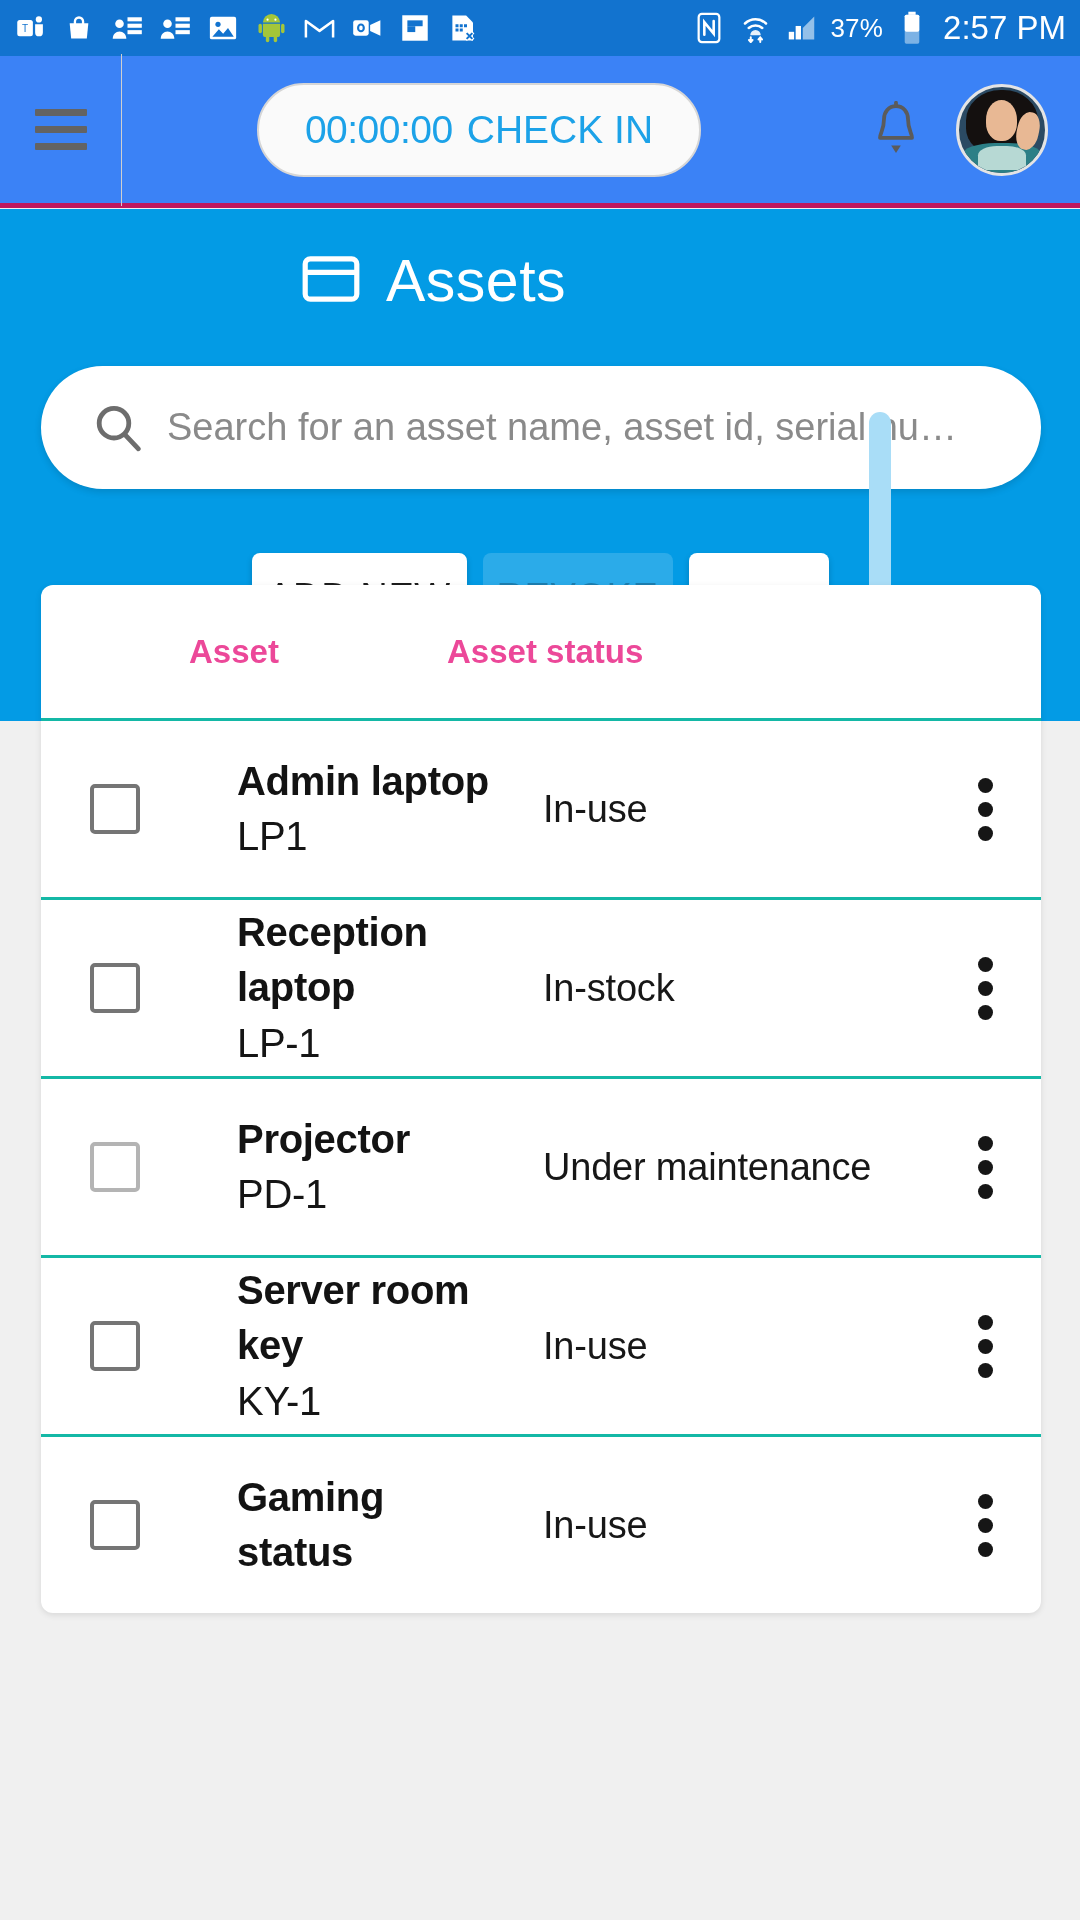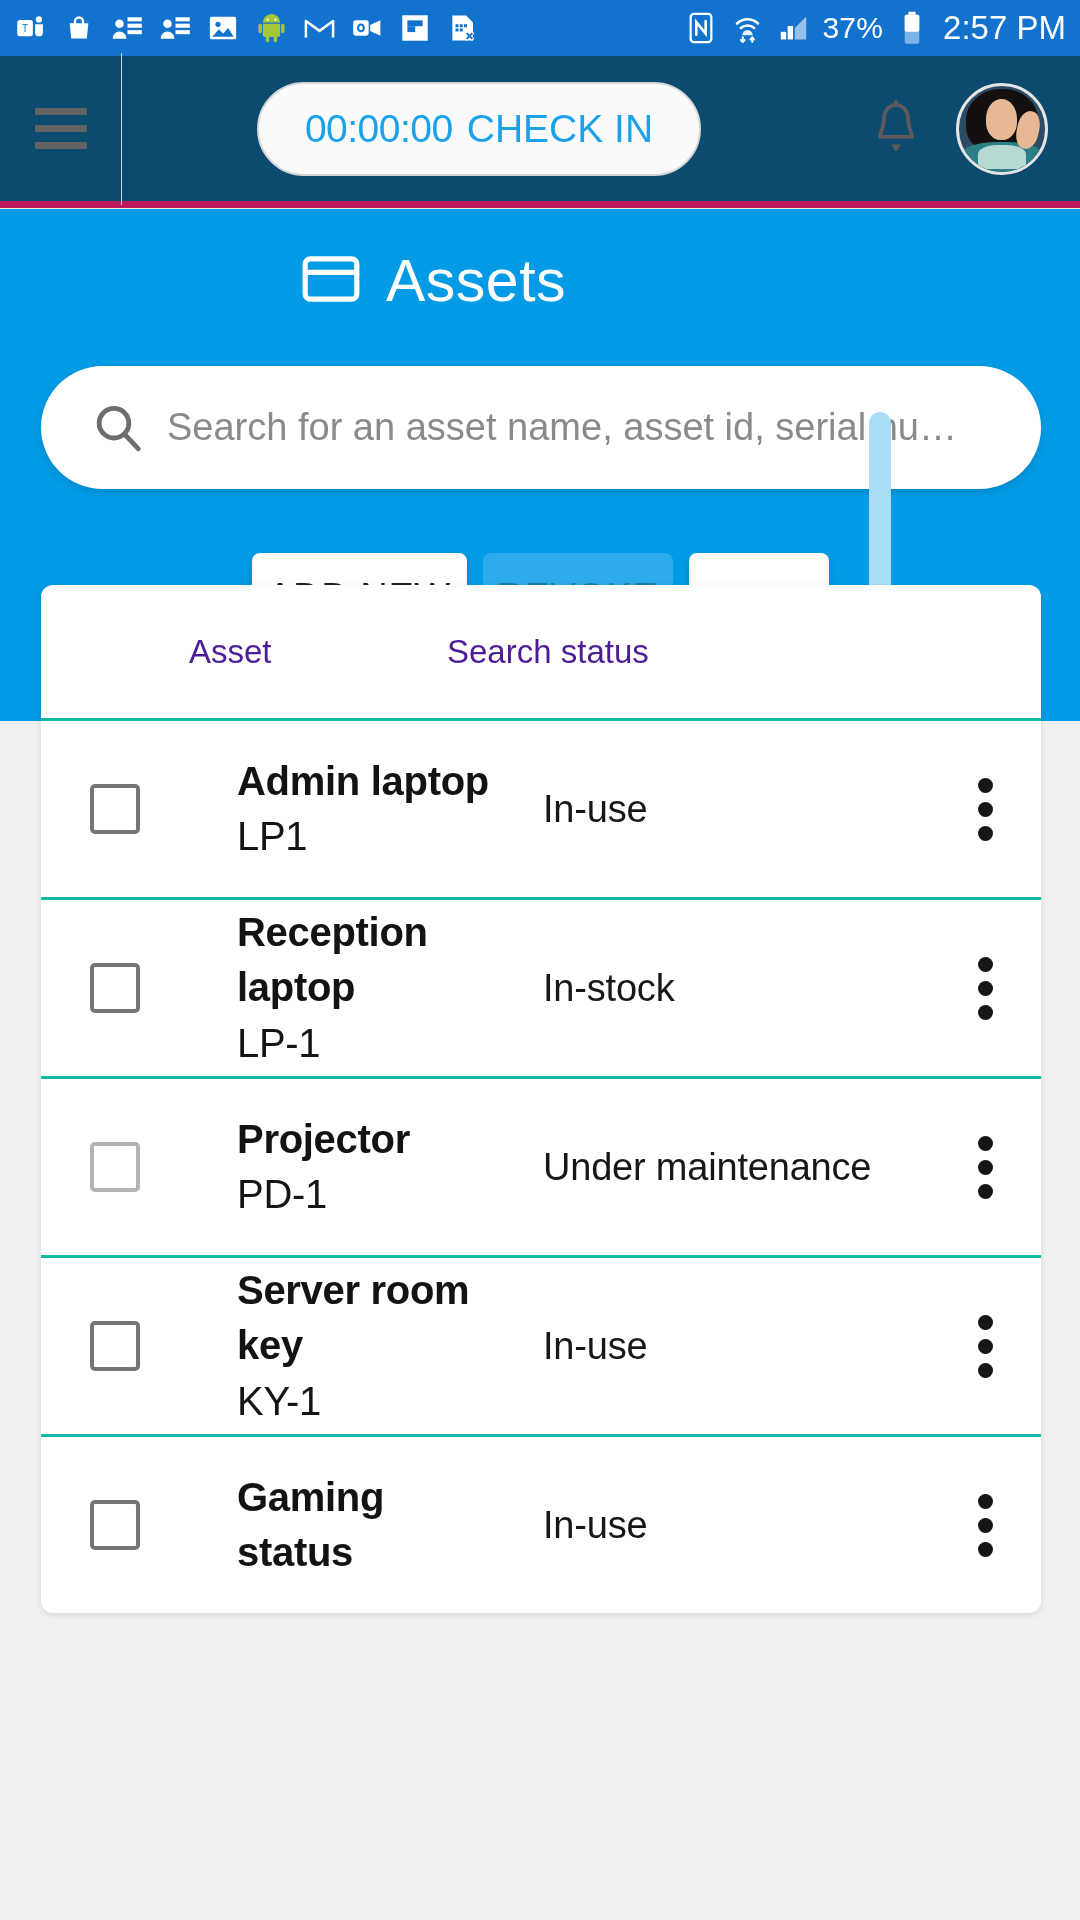--- a/index.html
+++ b/index.html
@@ -15,29 +15,29 @@
   .statusbar{
     position:absolute; left:0; top:0; width:1080px; height:56px;
     background:#1273cf; display:flex; align-items:center;
     padding:0 14px; color:#fff;
   }
   .sb-left{ display:flex; align-items:center; gap:14px; }
   .sb-right{ display:flex; align-items:center; gap:12px; margin-left:auto; }
   .sb-ico{ width:34px; height:34px; display:flex; align-items:center;
            justify-content:center; }
   .sb-ico svg{ display:block; }
-  .sb-text{ font-size:30px; font-weight:400; letter-spacing:0.2px;
+  .sb-text{ font-size:26px; font-weight:400; letter-spacing:0.2px;
             color:#fff; white-space:nowrap; }
   .sb-time{ font-size:33px; color:#fff; white-space:nowrap; margin-left:2px;}
 
   
   .appbar{
     position:absolute; left:0; top:56px; width:1080px; height:152px;
-    background:#0c4a6e; display:flex; align-items:center;
-    border-bottom:7px solid #be185d;
+    background:#3b82f6; display:flex; align-items:center;
+    border-bottom:5px solid #be185d;
   }
   .hamburger{
     width:122px; height:152px; display:flex; flex-direction:column;
     align-items:center; justify-content:center; gap:10px;
     border-right:1px solid #cfcfcf;
   }
   .hamburger span{ display:block; width:52px; height:7px; background:#636363;
                    border-radius:1px; }
   .checkin-wrap{ flex:1; display:flex; align-items:center; justify-content:center; }
   .checkin{
@@ -114,21 +114,21 @@
     background:#a9ddf7; border-radius:11px;
   }
 
   
   .card{
     position:absolute; left:41px; top:585px; width:1000px;
     background:#fff; border-radius:12px; overflow:hidden;
     box-shadow:0 2px 6px rgba(0,0,0,.10);
   }
   .thead{ height:133px; display:flex; align-items:center; }
-  .th{ font-size:33px; color:#4c1d95; font-weight:400; }
+  .th{ font-size:33px; color:#ec4899; font-weight:700; }
   .col-check{ width:148px; flex:none; display:flex; align-items:center;
               justify-content:center; }
   .col-asset{ width:258px; flex:none; }
   .col-status{ flex:1; }
   .col-kebab{ width:112px; flex:none; display:flex; align-items:center;
               justify-content:center; }
 
   .trow{
     display:flex; align-items:center; min-height:179px;
     border-top:3px solid #14b8a6;
@@ -334,21 +334,21 @@
     <i></i>
     <i></i>
     <i></i>
   </button>
 </div>
 
 <div class="card">
   <div class="thead">
     <div class="col-check"></div>
     <div class="col-asset th">Asset</div>
-    <div class="col-status th">Search status</div>
+    <div class="col-status th">Asset status</div>
     <div class="col-kebab"></div>
   </div>
 
   <div id="rows">
       <div class="trow">
         <div class="col-check">
           <span class="cbx"></span>
         </div>
         <div class="col-asset">
           <div class="aname">Admin laptop</div>

